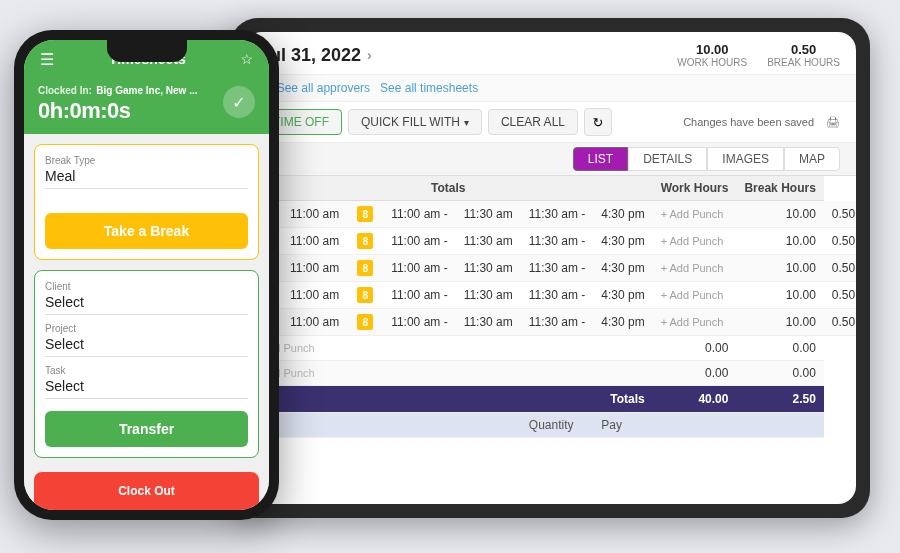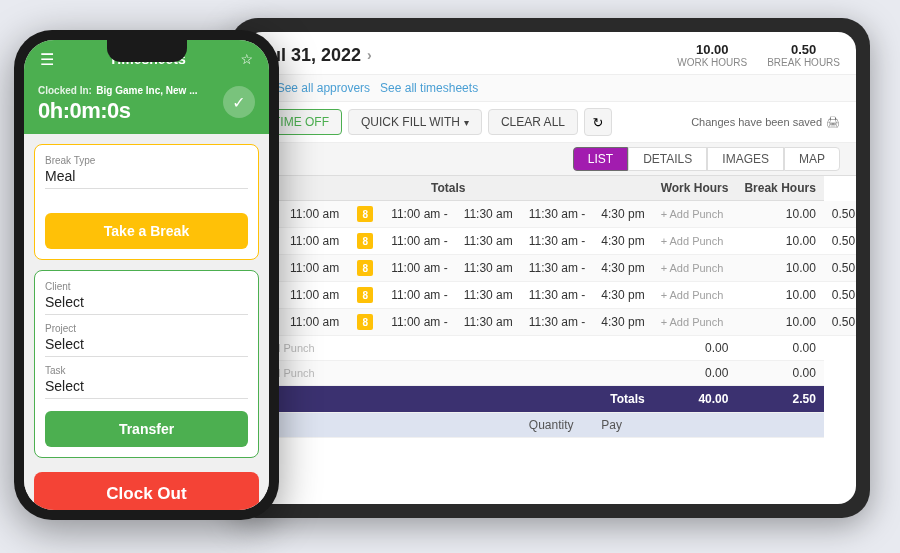--- a/index.html
+++ b/index.html
@@ -126,21 +126,21 @@
       justify-content: center;
       cursor: pointer;
       font-size: 13px;
     }
     .saved-msg {
       margin-left: auto;
       font-size: 11px;
       color: #666;
       display: flex;
       align-items: center;
-      gap: 4px;
+      gap: 12px;
     }
     .view-tabs {
       display: flex;
       gap: 0;
       padding: 4px 16px;
       background: #f5f5f5;
       border-bottom: 1px solid #ddd;
       justify-content: flex-end;
       align-items: center;
     }
@@ -373,21 +373,21 @@
       cursor: pointer;
       margin-top: 4px;
     }
     .clock-out-btn {
       width: 100%;
       background: #f44336;
       color: #fff;
       border: none;
       border-radius: 8px;
       padding: 12px;
-      font-size: 17px;
+      font-size: 12px;
       font-weight: 600;
       cursor: pointer;
       margin: 4px 0;
     }
   </style>
 </head>
 <body>
 
 <div class="tablet">
   <div class="tablet-screen">

